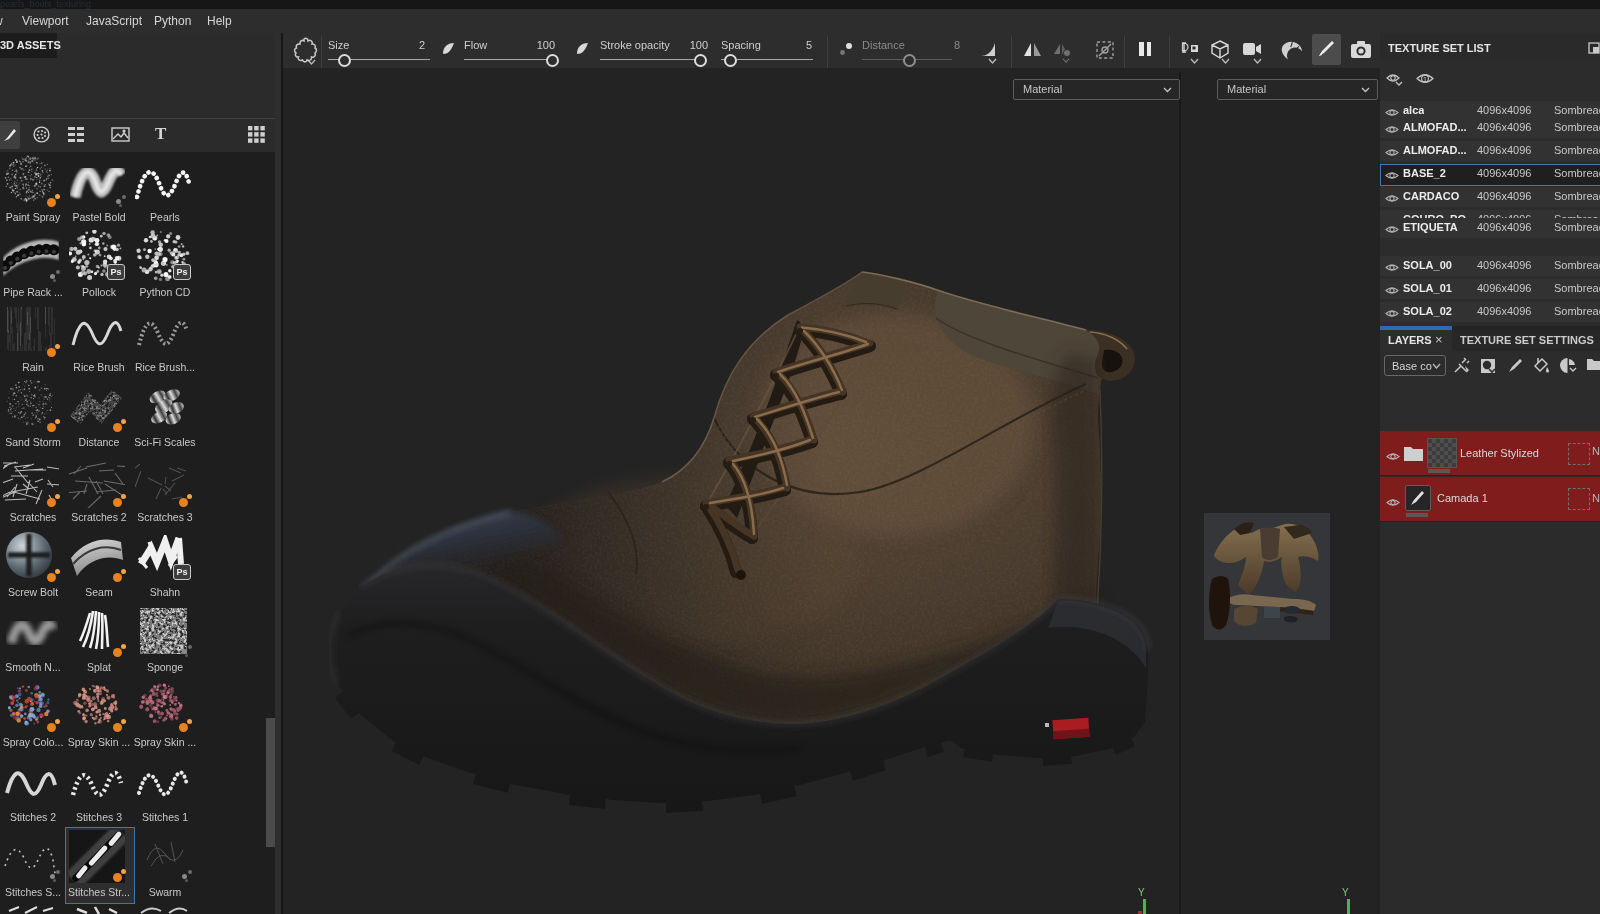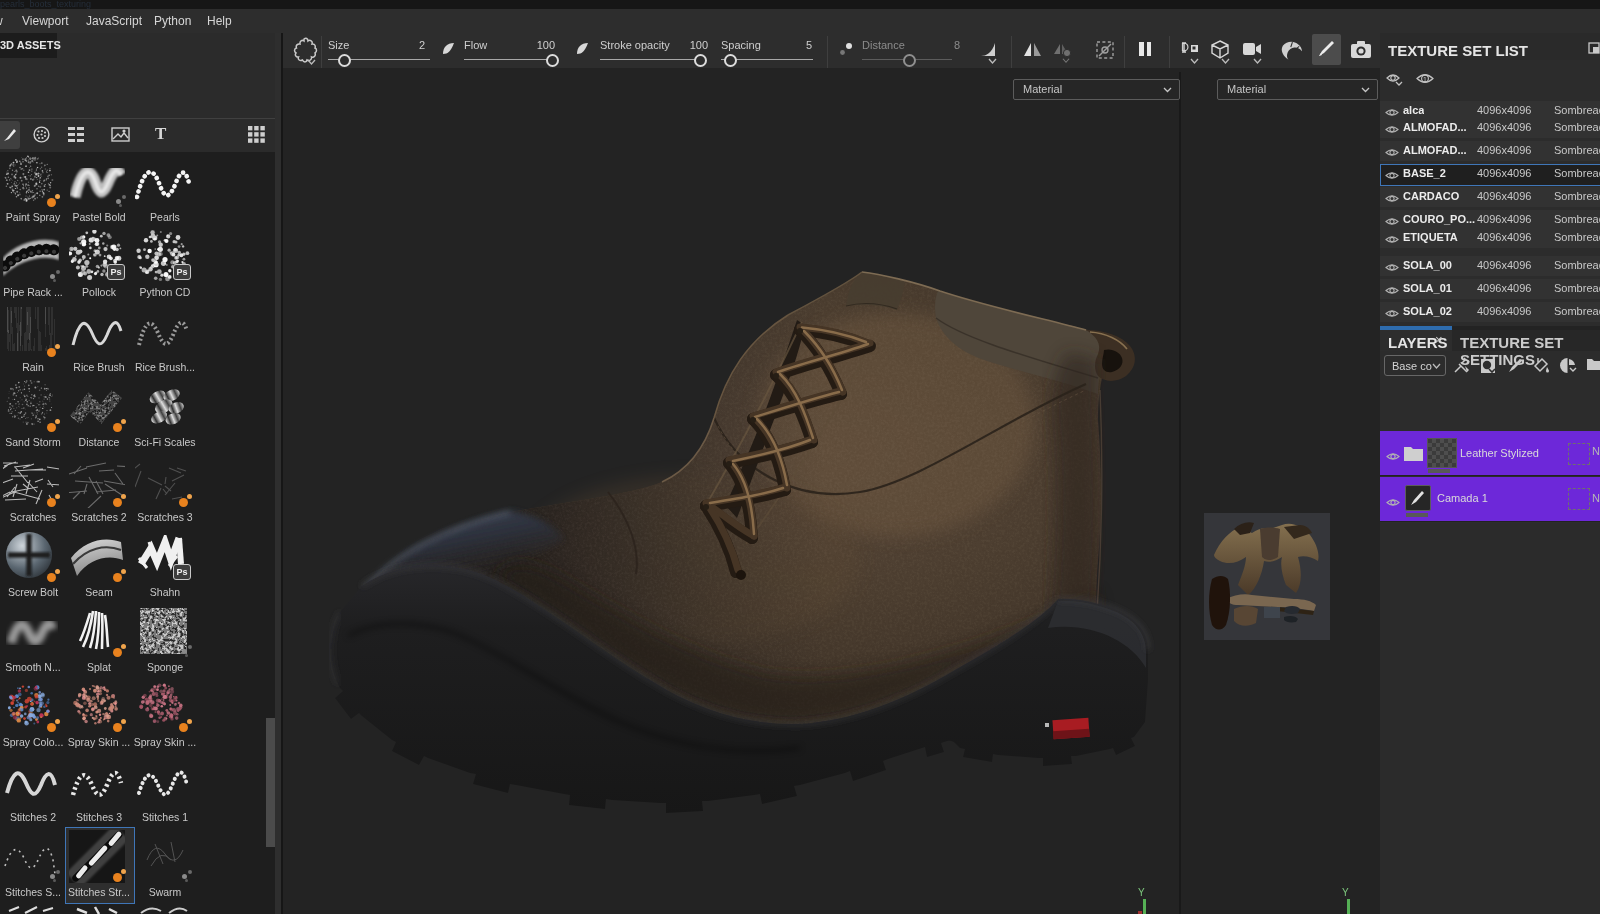--- a/index.html
+++ b/index.html
@@ -29,27 +29,27 @@
 .tval{position:absolute;top:6px;text-align:right;color:#cfcfcf}
 .track{position:absolute;height:1px;background:#8f8f8f}
 .knob{position:absolute;width:9px;height:9px;border-radius:50%;border:2px solid #dcdcdc;background:#2d2d2d}
 
 #vp{left:290px;top:72px;width:1090px;height:842px;background:#232323}
 #vpdivider{left:889px;top:0;width:2px;height:842px;background:#191919}
 .matdrop{position:absolute;top:7px;height:19px;background:#262626;border:1px solid #5c5c5c;border-radius:2px;color:#c6c6c6;font-size:11px;line-height:19px;padding-left:9px}
 .matdrop svg{position:absolute;right:7px;top:5px}
 
 #rpanel{left:1380px;top:33px;width:220px;height:881px;background:#2c2c2c;overflow:hidden}
-.ptitle{position:absolute;color:#e4e4e4;font-size:15px;font-weight:bold}
+.ptitle{position:absolute;color:#e4e4e4;font-size:11px;font-weight:bold}
 .trow{position:absolute;left:0;width:220px;height:20px;background:#323232}
 .trow .eye{position:absolute;left:5px;top:3px}
 .trow .nm{position:absolute;left:23px;top:3px;font-size:11px;font-weight:bold;color:#ececec;white-space:nowrap;max-width:72px;overflow:hidden}
 .trow .rs{position:absolute;left:97px;top:3px;font-size:11px;color:#c9c9c9}
 .trow .sh{position:absolute;left:174px;top:3px;font-size:11px;color:#c9c9c9;white-space:nowrap}
-.lrow{position:absolute;left:0;width:220px;height:45px;background:#6d28d9}
+.lrow{position:absolute;left:0;width:220px;height:45px;background:#7f1d1d}
 .dashbox{position:absolute;width:20px;height:20px;border:1px dashed #6f6f6f}
 </style>
 </head>
 <body>
 <svg width="0" height="0" style="position:absolute">
 <defs>
 <filter id="fnoise" x="-20%" y="-20%" width="140%" height="140%">
         <feTurbulence type="fractalNoise" baseFrequency="0.55" numOctaves="2" seed="7" result="n"></feTurbulence>
         <feComponentTransfer in="n" result="na">
           <feFuncA type="discrete" tableValues="0 0 0 0.25 0.55 1"></feFuncA>
@@ -1814,21 +1814,21 @@
     </div>
 <div class="trow" style="top:176.5px;">
       <span class="eye"><svg width="14" height="11" viewBox="0 0 14 11">
           <path d="M1,5.5 Q7,0 13,5.5 Q7,11 1,5.5 Z" stroke="#b2b2b2" stroke-width="1.1" fill="none"></path>
           <circle cx="7" cy="5.5" r="2.1" stroke="#b2b2b2" stroke-width="1.1" fill="none"></circle>
         </svg></span>
       <span class="nm">COURO_PO...</span>
       <span class="rs">4096x4096</span>
       <span class="sh">Sombreador</span>
     </div>
-<div class="trow" style="top:195px;">
+<div class="trow" style="top:185px;">
       <span class="eye"><svg width="14" height="11" viewBox="0 0 14 11">
           <path d="M1,5.5 Q7,0 13,5.5 Q7,11 1,5.5 Z" stroke="#b2b2b2" stroke-width="1.1" fill="none"></path>
           <circle cx="7" cy="5.5" r="2.1" stroke="#b2b2b2" stroke-width="1.1" fill="none"></circle>
         </svg></span>
       <span class="nm">ETIQUETA</span>
       <span class="rs">4096x4096</span>
       <span class="sh">Sombreador</span>
     </div>
 <div class="trow" style="top:222.5px;">
       <span class="eye"><svg width="14" height="11" viewBox="0 0 14 11">

